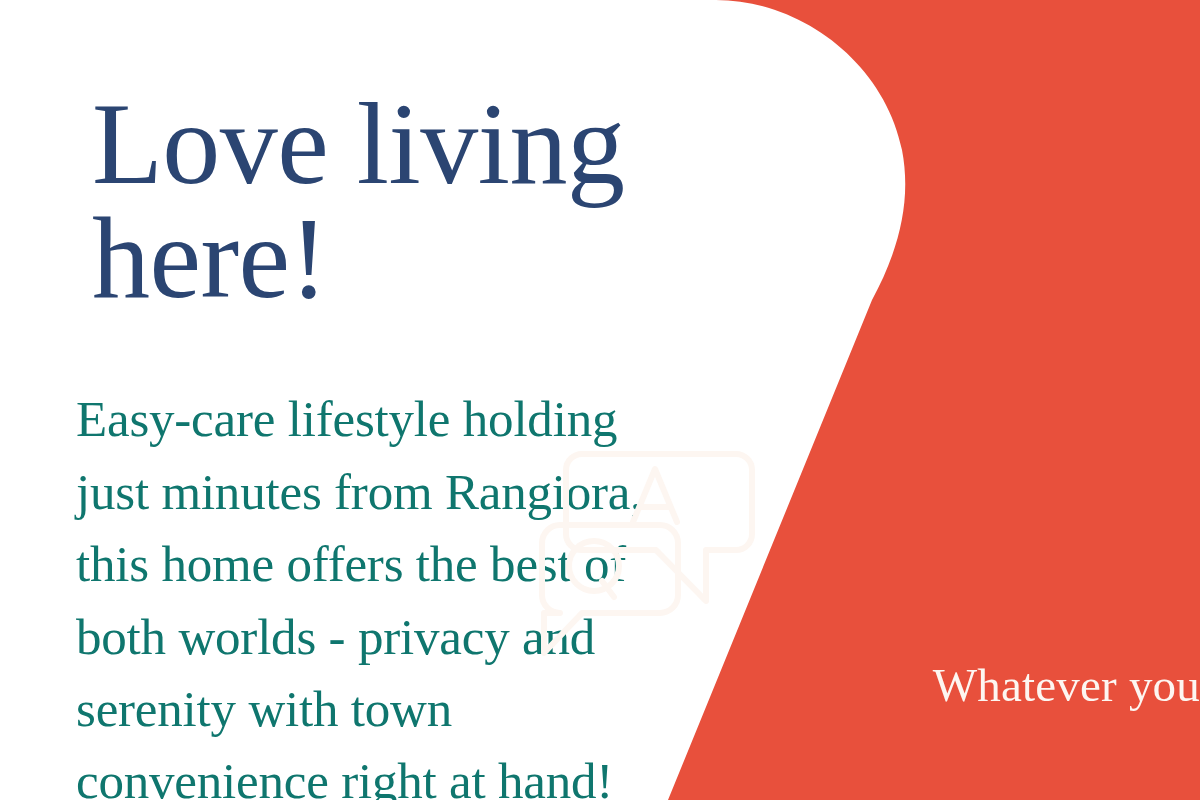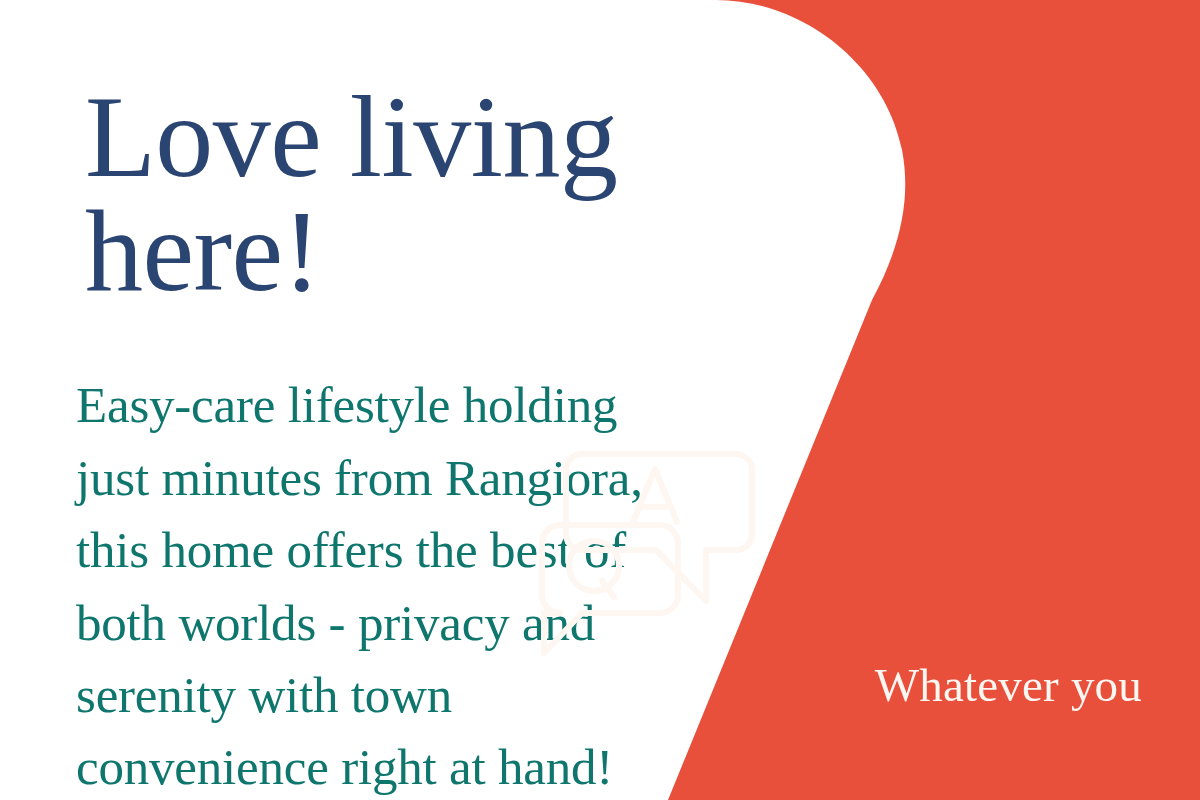--- a/index.html
+++ b/index.html
@@ -33,21 +33,21 @@
   
   .copy {
     position: absolute;
     left: 76px;
     top: 72px;
     width: 660px;
     z-index: 3;
   }
 
   .headline {
-    margin: 9px;
+    margin: 16px;
     color: #2b4572;
     font-family: "Liberation Serif", "DejaVu Serif", serif;
     font-weight: 400;
     font-size: 116px;
     line-height: 0.98;
     letter-spacing: -0.5px;
     white-space: pre-line;
   }
 
   .body-copy {
@@ -71,21 +71,20 @@
     z-index: 4;
   }
   .qa-icon svg { display: block; overflow: visible; }
 
   .tagline {
     position: absolute;
     left: 0;
     top: 660px;
     width: 1200px;
     text-align: right;
-    padding-right: 58px;
     box-sizing: border-box;
     z-index: 4;
     line-height: 1.08;
   }
   .tagline .line {
     display: block;
     font-family: "Liberation Serif", "DejaVu Serif", serif;
     font-size: 47px;
     color: #fdf6f1;
     letter-spacing: 0.2px;

